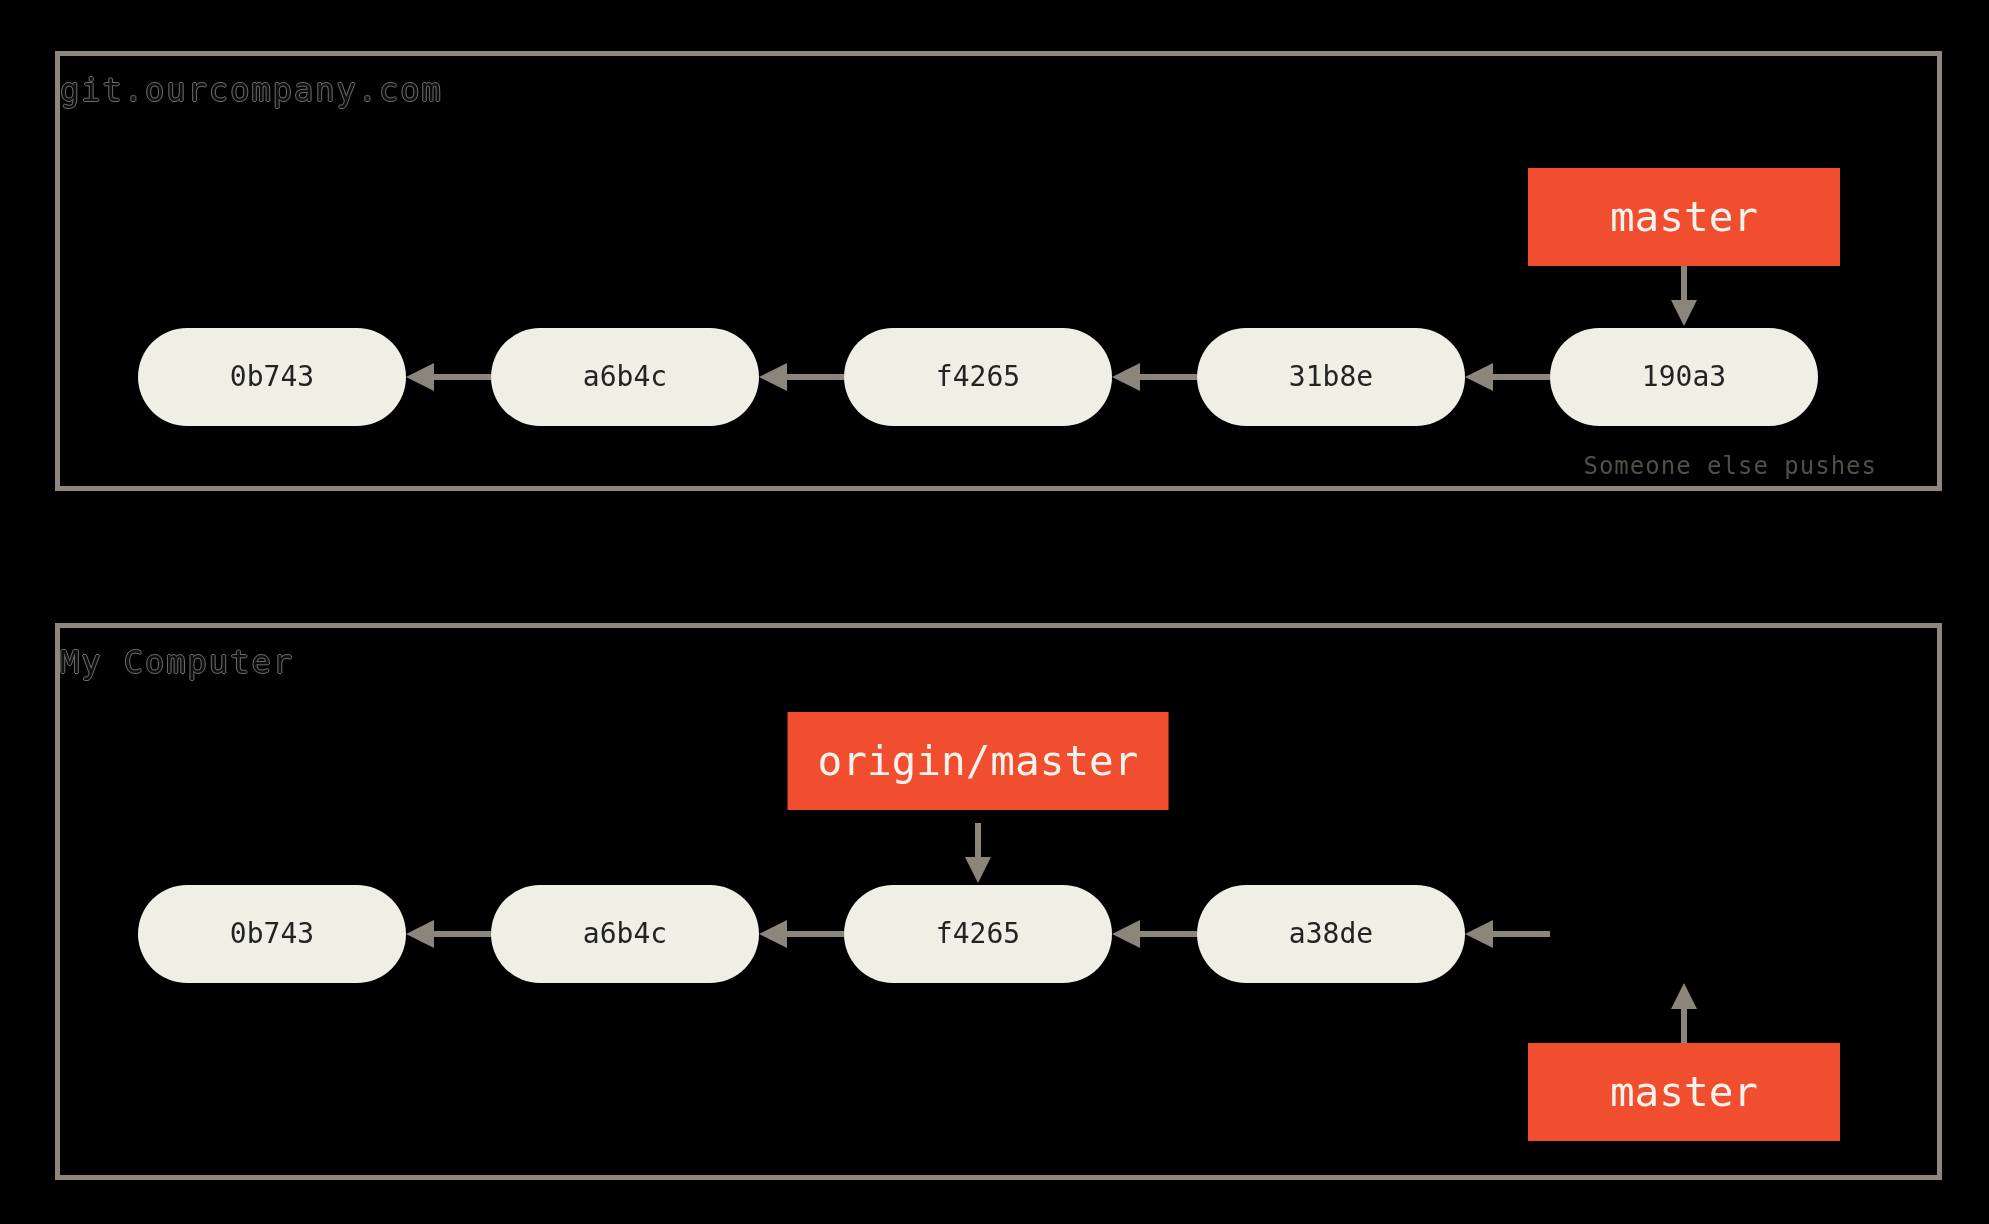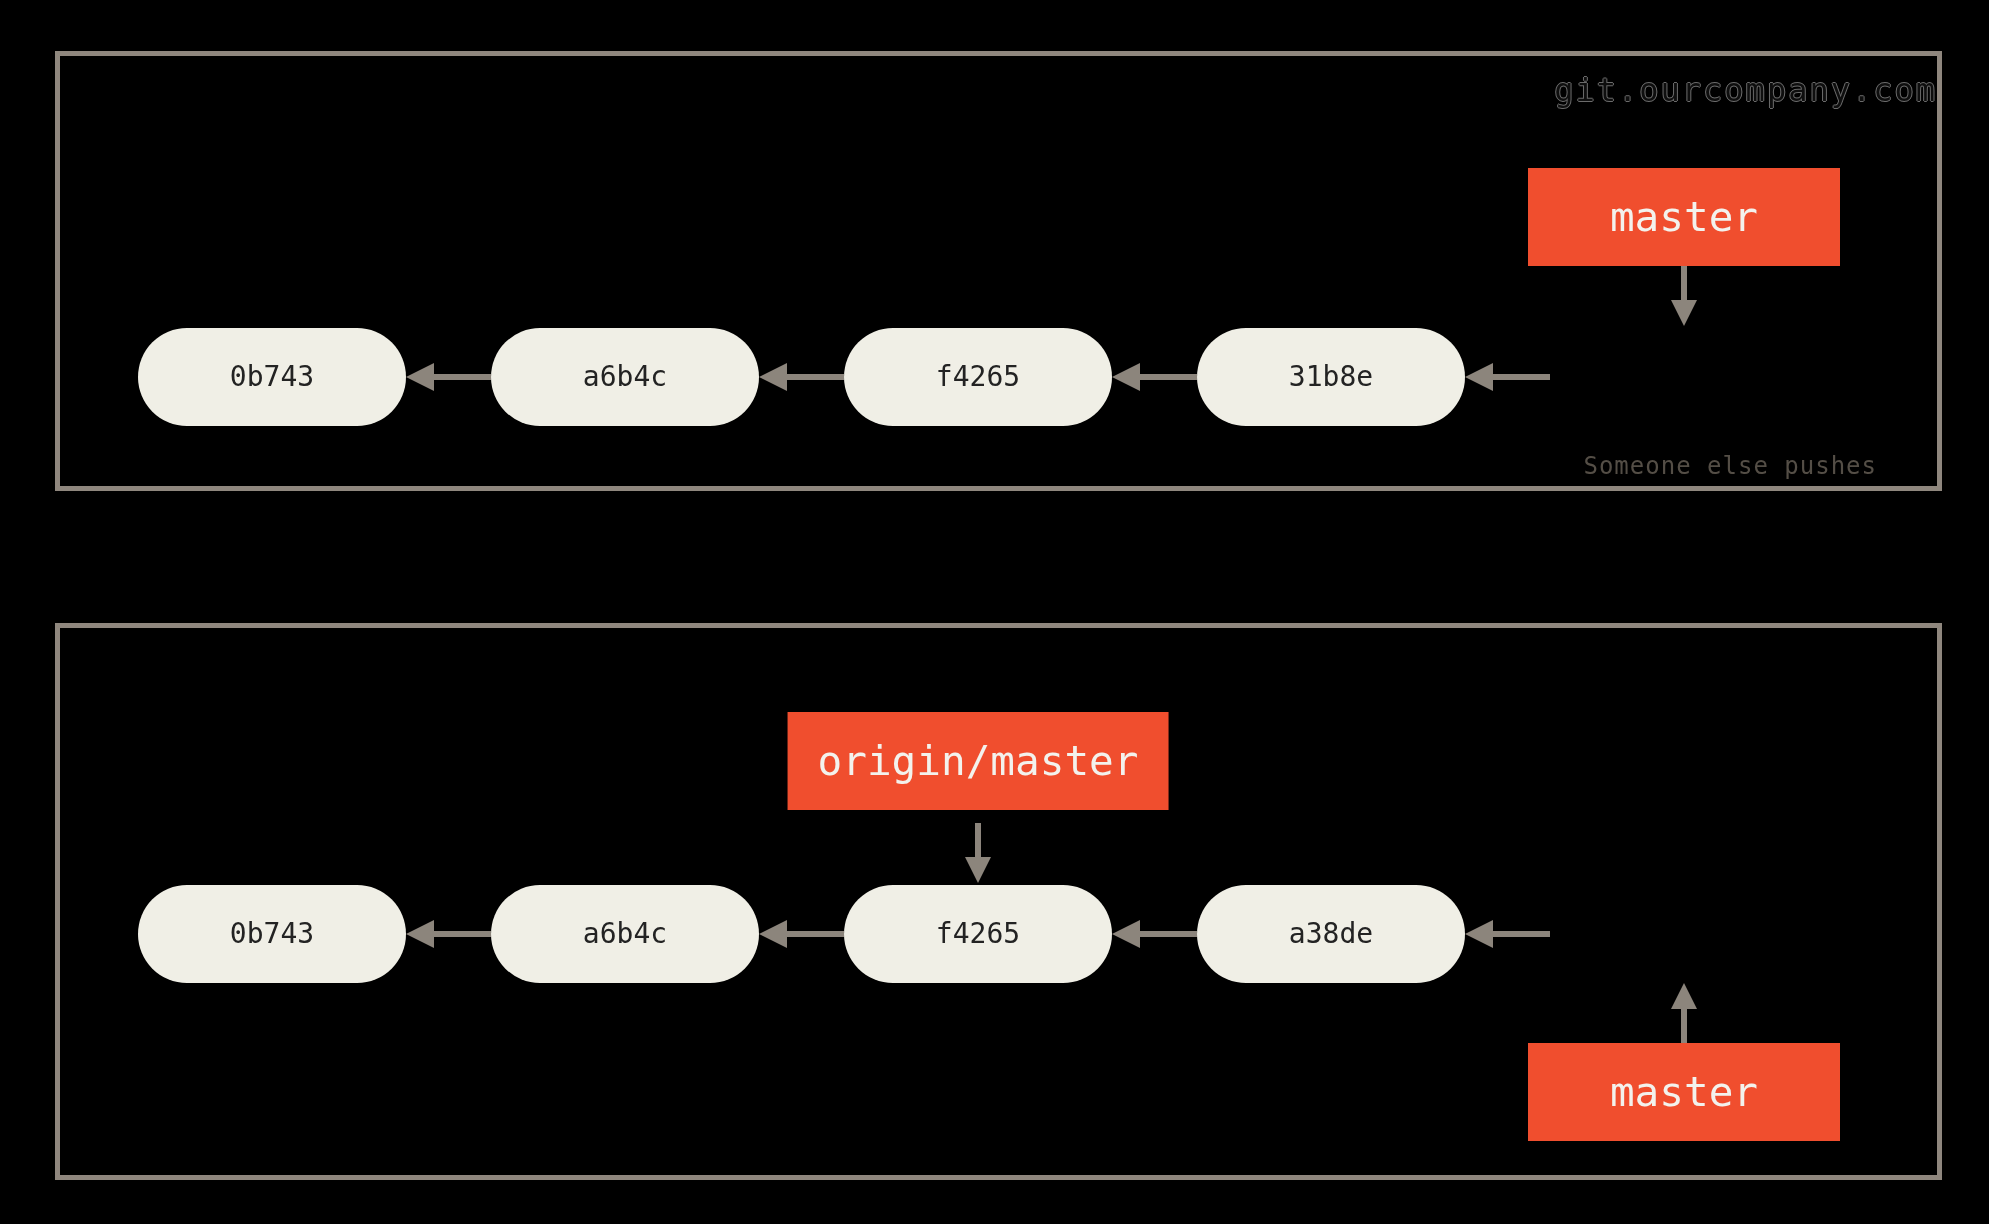--- a/index.html
+++ b/index.html
@@ -19,21 +19,21 @@
     box-sizing: border-box;
     background: transparent;
   }
   .repo-box.box-remote { top: 51px;  height: 440px; }
   .repo-box.box-local  { top: 623px; height: 557px; }
 
   .box-title {
     position: absolute;
     left: 0; right: 0;
     top: 12px;
-    text-align: right;
+    text-align: left;
     font-size: 32px;
     line-height: 44px;
     letter-spacing: 2px;
     color: var(--title-fill, #0e0e0e);
     text-shadow:
       1px 0 0 var(--title-outline, #6b6b6b),
      -1px 0 0 var(--title-outline, #6b6b6b),
       0 1px 0 var(--title-outline, #6b6b6b),
       0 -1px 0 var(--title-outline, #6b6b6b);
     white-space: pre;
@@ -140,28 +140,30 @@
         <div class="commit-pill">f4265</div>
         <div class="connector">
           <div class="hhead"></div>
           <div class="hstem"></div>
         </div>
         <div class="commit-pill">31b8e</div>
         <div class="connector">
           <div class="hhead"></div>
           <div class="hstem"></div>
         </div>
+        <div class="commit-pill">190a3</div>
       </div>
     <div class="box-caption">Someone else pushes</div>
   <div class="branch-label" style="left: 1624px; transform: translateX(-50%); top: 112px;">master</div>
       <div class="vstem" style="left: 1621px; top: 210px; height: 36px;"></div>
       <div class="vhead-down" style="left: 1611px; top: 244px;"></div>
     </section>
 
   <section class="repo-box box-local">
+    <div class="box-title">My Computer</div>
     <div class="commit-row" style="left: 78px; top: 257px;">
         <div class="commit-pill">0b743</div>
         <div class="connector">
           <div class="hhead"></div>
           <div class="hstem"></div>
         </div>
         <div class="commit-pill">a6b4c</div>
         <div class="connector">
           <div class="hhead"></div>
           <div class="hstem"></div>

